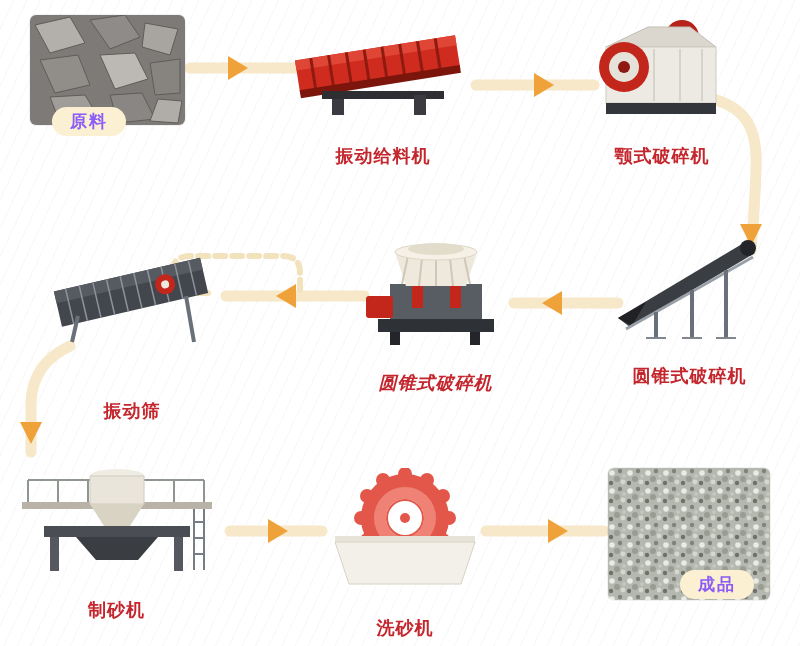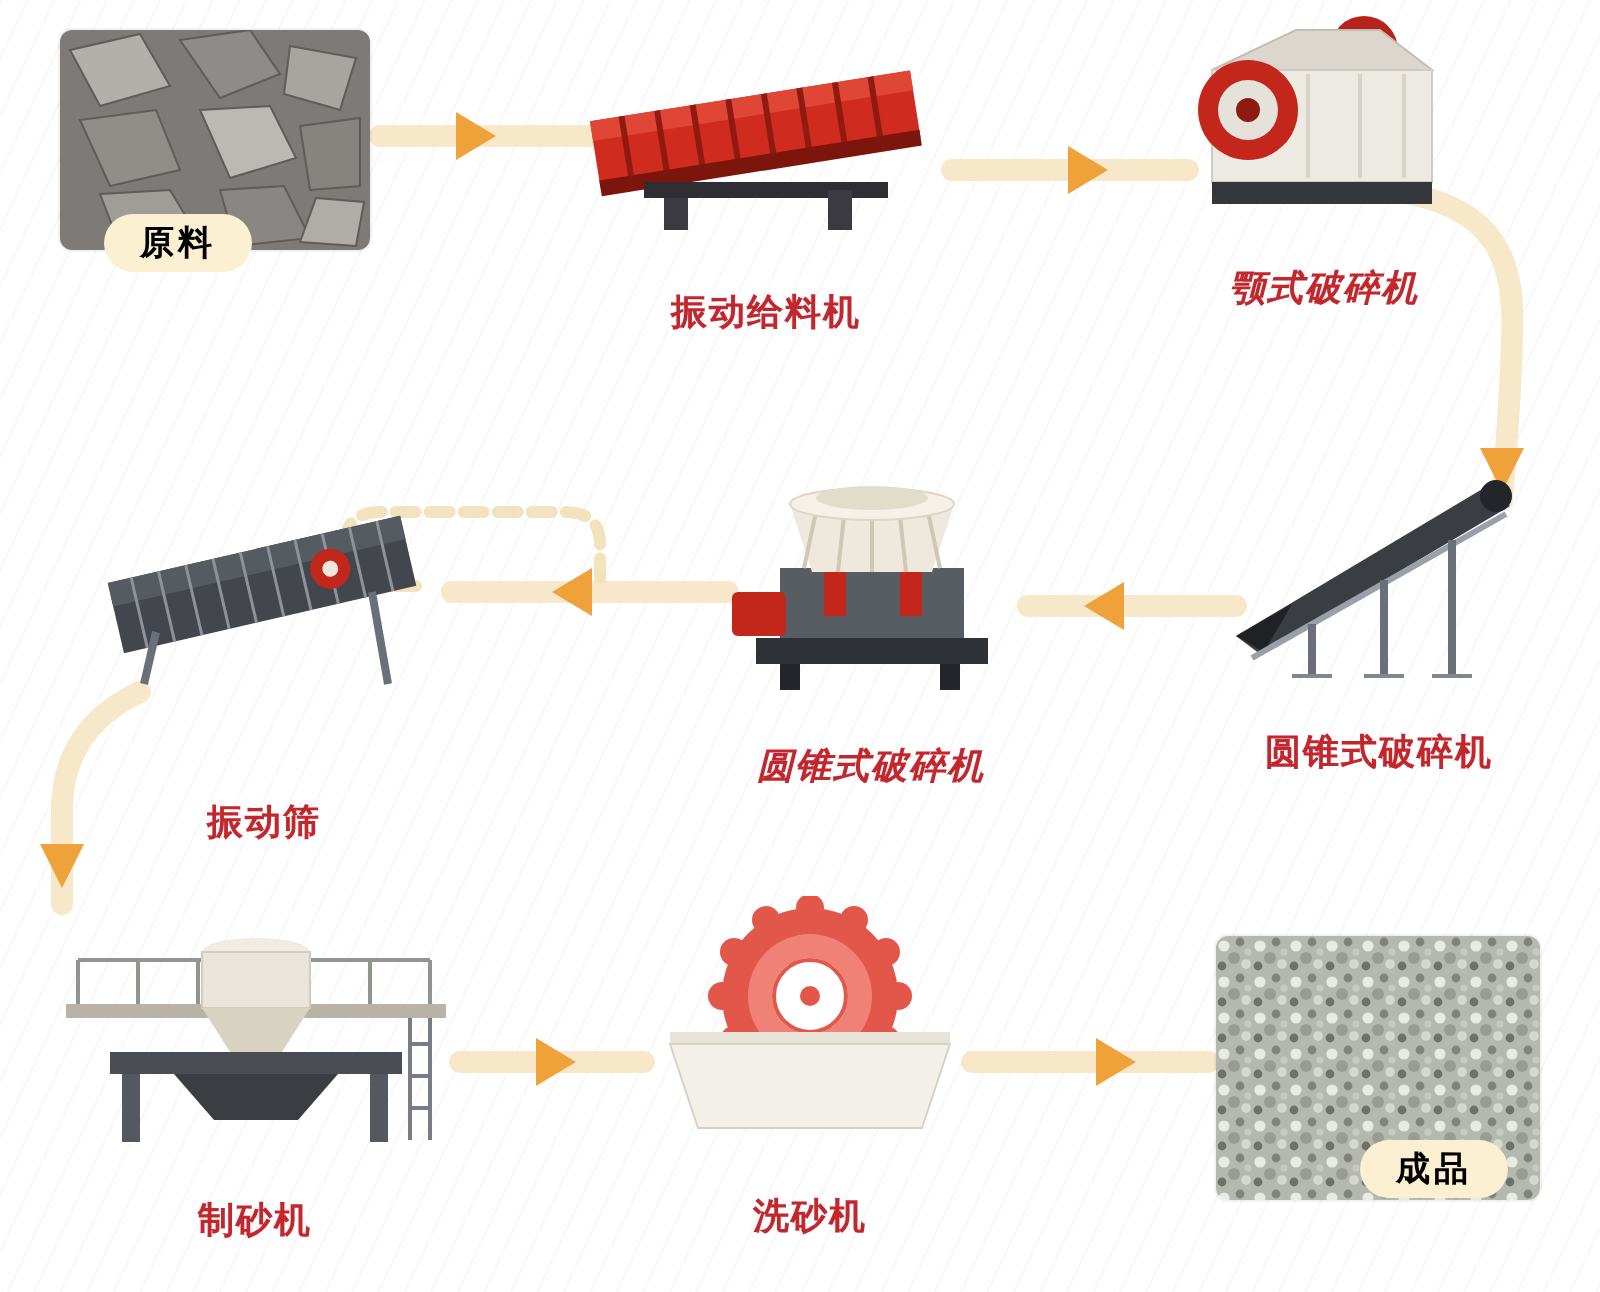--- a/index.html
+++ b/index.html
@@ -13,21 +13,21 @@
   }
   .arrows{ position:absolute; inset:0; z-index:1; }
   .node{ position:absolute; z-index:2; display:flex; flex-direction:column; align-items:center; }
   .node svg{ display:block; }
   .machine-label{
     margin-top:24px; font-size:18px; font-weight:bold; color:#c4262d;
     letter-spacing:1px; white-space:nowrap;
   }
   .photo-frame{ border-radius:6px; overflow:hidden; box-shadow:0 0 0 1px rgba(0,0,0,.05); }
   .pill{
-    position:absolute; background:#fcf0d2; color:#000000; font-weight:bold;
+    position:absolute; background:#fcf0d2; color:#8b5cf6; font-weight:bold;
     font-size:17px; line-height:1; padding:6px 18px; border-radius:16px;
     z-index:3; letter-spacing:2px; white-space:nowrap;
   }
   .pill-raw{ left:22px; top:92px; }
   .pill-product{ right:16px; top:102px; }
 </style>
 </head>
 <body>
 
 <div class="stage">
@@ -93,21 +93,21 @@
         </g>
         <rect x="10" y="52" width="162" height="8" fill="#7c150c"></rect>
       </g>
       <rect x="34" y="66" width="122" height="8" fill="#2f2f33"></rect>
       <rect x="44" y="74" width="12" height="16" fill="#3a3a40"></rect>
       <rect x="126" y="70" width="12" height="20" fill="#3a3a40"></rect>
     </svg>
     <div class="machine-label">振动给料机</div>
   </div>
 
-  <div class="node" style="left:592px; top:3px; width:140px;font-style:italic;">
+  <div class="node" style="left:592px; top:15px; width:140px;">
     <svg width="140" height="105" viewBox="0 0 140 105">
       <circle cx="90" cy="22" r="17" fill="#b7231a"></circle>
       <circle cx="90" cy="22" r="7" fill="#7e150e"></circle>
       <polygon points="14,32 56,12 98,12 124,32" fill="#dcd7ce" stroke="#c3beb4"></polygon>
       <rect x="14" y="32" width="110" height="56" fill="#edeae4" stroke="#cfcbc2"></rect>
       <g stroke="#d8d3c9" stroke-width="2">
         <line x1="62" y1="34" x2="62" y2="86"></line>
           <line x1="88" y1="34" x2="88" y2="86"></line>
           <line x1="110" y1="34" x2="110" y2="86"></line>
       </g>
@@ -183,21 +183,21 @@
         <circle cx="118" cy="50" r="4" fill="#efe9dd"></circle>
       </g>
       <g stroke="#6a7079" stroke-width="4">
         <line x1="30" y1="74" x2="24" y2="100"></line>
         <line x1="138" y1="54" x2="146" y2="100"></line>
       </g>
     </svg>
     <div class="machine-label">振动筛</div>
   </div>
 
-  <div class="node" style="left:25px; top:452px; width:205px;">
+  <div class="node" style="left:14px; top:452px; width:205px;">
     <svg width="205" height="122" viewBox="0 0 205 122">
       <g stroke="#8f958f" stroke-width="2" fill="none">
         <line x1="14" y1="28" x2="190" y2="28"></line>
         <line x1="14" y1="28" x2="14" y2="50"></line>
         <line x1="44" y1="28" x2="44" y2="50"></line>
         <line x1="74" y1="28" x2="74" y2="50"></line>
         <line x1="160" y1="28" x2="160" y2="50"></line>
         <line x1="190" y1="28" x2="190" y2="50"></line>
       </g>
       <rect x="8" y="50" width="190" height="7" fill="#b9b2a6"></rect>
@@ -212,21 +212,21 @@
         <line x1="180" y1="57" x2="180" y2="118"></line>
         <line x1="190" y1="57" x2="190" y2="118"></line>
         <line x1="180" y1="70" x2="190" y2="70"></line>
         <line x1="180" y1="86" x2="190" y2="86"></line>
         <line x1="180" y1="102" x2="190" y2="102"></line>
       </g>
     </svg>
     <div class="machine-label">制砂机</div>
   </div>
 
-  <div class="node" style="left:325px; top:448px; width:160px;">
+  <div class="node" style="left:325px; top:468px; width:160px;">
     <svg width="160" height="124" viewBox="0 0 160 124">
       <g fill="#e2574a">
         <circle cx="80" cy="50" r="44"></circle>
         <circle cx="124" cy="50" r="7"></circle>
           <circle cx="118" cy="72" r="7"></circle>
           <circle cx="102" cy="88" r="7"></circle>
         <circle cx="80" cy="94" r="7"></circle>
           <circle cx="58" cy="88" r="7"></circle>
           <circle cx="42" cy="72" r="7"></circle>
         <circle cx="36" cy="50" r="7"></circle>

